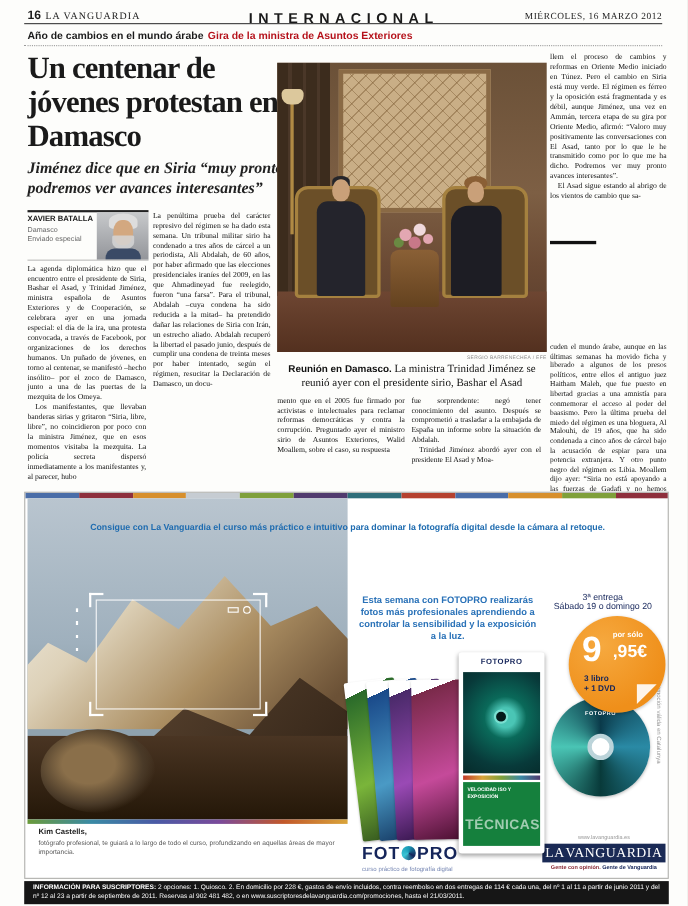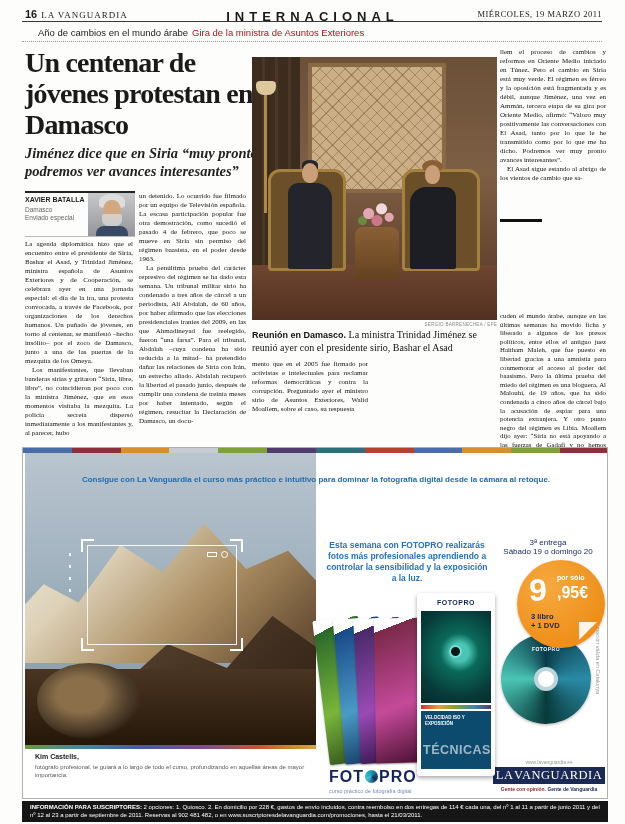--- a/index.html
+++ b/index.html
@@ -10,21 +10,21 @@
   .sans { font-family:"Liberation Sans", sans-serif; }
 
   
   .mast-left { left:25px; top:8px; font-size:9px; letter-spacing:1px; }
   .mast-num { font-weight:bold; font-size:11px; letter-spacing:0; margin-right:4px; }
   .mast-section { left:0; right:0; top:9px; text-align:center; font-weight:bold; font-size:13px; letter-spacing:5px; }
   .mast-date { right:23px; top:9px; font-size:8.5px; letter-spacing:.5px; }
   .mast-rule { left:22px; top:21px; width:580px; height:0; border-top:1px solid #3a3a3a; }
 
   
-  .kicker { left:38px; top:27px; font-size:9.5px; font-weight:normal; }
+  .kicker { left:25px; top:27px; font-size:9.5px; font-weight:bold; }
   .kicker-red { color:#b5121b; margin-left:4px; }
   .kicker-rule { left:22px; top:41px; width:580px; border-top:1px dotted #9a9a9a; }
 
   
   .headline { left:25px; top:47px; width:232px; font-size:28px; line-height:31px; font-weight:bold; letter-spacing:-.8px; }
   .subhead { left:25px; top:145px; width:236px; font-size:14.5px; line-height:17.5px; font-style:italic; color:#222; }
 
   
   .byline-box { left:25px; top:191px; width:110px; height:46px; border-top:2px solid #222; border-bottom:1px solid #bbb; }
   .by-author { left:25px; top:196px; font-size:7px; font-weight:bold; }
@@ -70,21 +70,21 @@
   .ph-woman-hair { left:170px; top:103px; width:21px; height:13px; background:#8a5f35; border-radius:50%; }
   .ph-woman-head { left:173px; top:108px; width:15px; height:19px; background:#c9a079; border-radius:50% 50% 45% 45%; }
   .ph-flowers { left:106px; top:144px; width:38px; height:28px;
       background:radial-gradient(circle at 28% 45%, #e3a7b2 5px, transparent 6px),
                  radial-gradient(circle at 62% 28%, #f0d9dc 5px, transparent 6px),
                  radial-gradient(circle at 50% 70%, #c87888 5px, transparent 6px),
                  radial-gradient(circle at 82% 58%, #e3a7b2 4px, transparent 5px),
                  radial-gradient(circle at 12% 70%, #6a8a42 4px, transparent 5px); }
   .ph-table { left:103px; top:170px; width:44px; height:52px; background:linear-gradient(180deg,#8a6036,#64421f); border-radius:8px 8px 2px 2px; }
   .photo-credit { left:252px; top:322px; width:245px; text-align:right; font-family:"Liberation Sans",sans-serif; font-size:4.5px; color:#888; letter-spacing:.3px; }
-  .caption { left:252px; top:329px; width:245px; font-size:10px; line-height:12.5px; color:#111; }
+  .caption { left:252px; top:329px; width:245px; font-size:10px; line-height:12.5px; color:#111;text-align:center; }
   .caption b { font-family:"Liberation Sans",sans-serif; font-size:9px; }
 
   
   .ad { left:22px; top:447px; width:586px; height:352px; border:1px solid #b0b0ac; background:#fff; overflow:hidden; }
   .ad * { position:absolute; }
   .ad-stripe { left:0; top:0; width:586px; height:5px; display:flex; }
   .ad-stripe span { position:static; flex:1; }
   .sc1{background:#4a6da8;} .sc2{background:#8e2f3c;} .sc3{background:#d78f2c;} .sc4{background:#c6ccd2;}
   .sc5{background:#7fa03a;} .sc6{background:#513a6e;} .sc7{background:#2f6e7a;} .sc8{background:#b5412f;}
   .ad-headline { left:0; top:6px; width:586px; text-align:center; font-family:"Liberation Sans",sans-serif;
@@ -141,21 +141,21 @@
   .cb4 { left:352px; transform:rotate(-1deg); background:linear-gradient(160deg,#fff 0 9%, #7a2a4a 9%, #c54a9a 60%, #4a1030); }
   .case-front { left:394px; top:145px; width:78px; height:183px; background:#fff; border-radius:3px;
                 box-shadow:0 2px 4px rgba(0,0,0,.35); overflow:hidden; z-index:4; }
   .cf-brand { left:0; top:6px; width:78px; text-align:center; font-family:"Liberation Sans",sans-serif;
               font-weight:bold; font-size:7px; color:#15255a; letter-spacing:.5px; }
   .cf-eye { left:4px; top:18px; width:70px; height:92px;
             background:radial-gradient(circle at 55% 45%, #4ac5b5 0 14%, #0a6a5a 30%, #083a3a 70%, #062a2a); }
   .cf-pupil { left:32px; top:52px; width:13px; height:13px; background:#041a1a; border-radius:50%; border:2px solid #7adfd0; }
   .cf-strip { left:4px; top:112px; width:70px; height:4px;
               background:linear-gradient(90deg,#c23a2a,#d9a43a,#7fa03a,#3a8aa5,#513a6e); }
-  .cf-orange { left:4px; top:118px; width:70px; height:58px; background:#0c4a6e; }
+  .cf-orange { left:4px; top:118px; width:70px; height:58px; background:#15803d; }
   .cf-small { left:4px; top:4px; width:62px; font-family:"Liberation Sans",sans-serif; font-weight:bold;
               font-size:4.5px; line-height:5.5px; color:#fff; }
   .cf-big { left:2px; top:32px; width:66px; font-family:"Liberation Sans",sans-serif; font-weight:bold;
             font-size:12.5px; color:rgba(255,255,255,.6); letter-spacing:.5px; }
   .disc { left:478px; top:186px; width:90px; height:90px; border-radius:50%;
           background:conic-gradient(#0a3a4a,#2a8aa5,#083a3a,#4ac5b5,#0a3a4a); box-shadow:0 1px 3px rgba(0,0,0,.3); z-index:3; }
   .disc-brand { left:0; top:12px; width:90px; text-align:center; font-family:"Liberation Sans",sans-serif;
                 font-weight:bold; font-size:5px; color:#fff; letter-spacing:.5px; }
   .disc-hole { left:33px; top:33px; width:24px; height:24px; background:#fff; border-radius:50%; border:4px solid #bcd4da; }
   
@@ -180,21 +180,21 @@
 </style>
 </head>
 <body>
 
 <div id="page">
 
   <div class="abs mast-left">
     <span class="sans mast-num">16</span><span>LA VANGUARDIA</span>
   </div>
   <div class="abs sans mast-section">INTERNACIONAL</div>
-  <div class="abs mast-date">MIÉRCOLES, 19 MARZO 2011</div>
+  <div class="abs mast-date">MIÉRCOLES, 16 MARZO 2012</div>
   <div class="abs mast-rule"></div>
 
   <div class="abs sans kicker">
     <span>Año de cambios en el mundo árabe</span><span class="kicker-red">Gira de la ministra de Asuntos Exteriores</span>
   </div>
   <div class="abs kicker-rule"></div>
 
   <h1 class="abs headline">Un centenar de jóvenes protestan en Damasco</h1>
   <h2 class="abs subhead">Jiménez dice que en Siria “muy pronto podremos ver avances interesantes”</h2>
 
@@ -207,21 +207,20 @@
     <div class="portrait-face"></div>
     <div class="portrait-beard"></div>
     <div class="portrait-body"></div>
   </div>
 
   <div class="abs bodytext col1">
     <p>La agenda diplomática hizo que el encuentro entre el presidente de Siria, Bashar el Asad, y Trinidad Jiménez, ministra española de Asuntos Exteriores y de Cooperación, se celebrara ayer en una jornada especial: el día de la ira, una protesta convocada, a través de Facebook, por organizaciones de los derechos humanos. Un puñado de jóvenes, en torno al centenar, se manifestó –hecho insólito– por el zoco de Damasco, junto a una de las puertas de la mezquita de los Omeya.</p>
     <p>Los manifestantes, que llevaban banderas sirias y gritaron “Siria, libre, libre”, no coincidieron por poco con la ministra Jiménez, que en esos momentos visitaba la mezquita. La policía secreta dispersó inmediatamente a los manifestantes y, al parecer, hubo</p>
   </div>
   <div class="abs bodytext col2">
-    <p>un detenido. Lo ocurrido fue filmado por un equipo de Televisión española. La escasa participación popular fue otra demostración, como sucedió el pasado 4 de febrero, que poco se mueve en Siria sin permiso del régimen baasista, en el poder desde 1963.</p>
     <p>La penúltima prueba del carácter represivo del régimen se ha dado esta semana. Un tribunal militar sirio ha condenado a tres años de cárcel a un periodista, Ali Abdalah, de 60 años, por haber afirmado que las elecciones presidenciales iraníes del 2009, en las que Ahmadineyad fue reelegido, fueron “una farsa”. Para el tribunal, Abdalah –cuya condena ha sido reducida a la mitad– ha pretendido dañar las relaciones de Siria con Irán, un estrecho aliado. Abdalah recuperó la libertad el pasado junio, después de cumplir una condena de treinta meses por haber intentado, según el régimen, resucitar la Declaración de Damasco, un docu-</p>
   </div>
 
   <div class="abs photo">
     <div class="ph-cabinet"></div>
     <div class="ph-lamp-pole"></div>
     <div class="ph-lamp-shade"></div>
     <div class="ph-panel"></div>
     <div class="ph-floor"></div>
     <div class="ph-chair ph-chair-l"></div>
@@ -237,20 +236,22 @@
   </div>
   <div class="abs photo-credit">SERGIO BARRENECHEA / EFE</div>
   <div class="abs caption">
     <b>Reunión en Damasco.</b><span> La ministra Trinidad Jiménez se reunió ayer con el presidente sirio, Bashar el Asad</span>
   </div>
 
   <div class="abs bodytext col3">
     <p>mento que en el 2005 fue firmado por activistas e intelectuales para reclamar reformas democráticas y contra la corrupción. Preguntado ayer el ministro sirio de Asuntos Exteriores, Walid Moallem, sobre el caso, su respuesta</p>
   </div>
   <div class="abs bodytext col4">
+    <p>fue sorprendente: negó tener conocimiento del asunto. Después se comprometió a trasladar a la embajada de España un informe sobre la situación de Abdalah.</p>
+    <p>Trinidad Jiménez abordó ayer con el presidente El Asad y Moa-</p>
   </div>
   <div class="abs bodytext col5a">
     <p>llem el proceso de cambios y reformas en Oriente Medio iniciado en Túnez. Pero el cambio en Siria está muy verde. El régimen es férreo y la oposición está fragmentada y es débil, aunque Jiménez, una vez en Ammán, tercera etapa de su gira por Oriente Medio, afirmó: “Valoro muy positivamente las conversaciones con El Asad, tanto por lo que le he transmitido como por lo que me ha dicho. Podremos ver muy pronto avances interesantes”.</p>
     <p>El Asad sigue estando al abrigo de los vientos de cambio que sa-</p>
   </div>
   <div class="abs quote-bar"></div>
   <div class="abs bodytext col5b">
     <p>cuden el mundo árabe, aunque en las últimas semanas ha movido ficha y liberado a algunos de los presos políticos, entre ellos el antiguo juez Haitham Maleh, que fue puesto en libertad gracias a una amnistía para conmemorar el acceso al poder del baasismo. Pero la última prueba del miedo del régimen es una bloguera, Al Malouhi, de 19 años, que ha sido condenada a cinco años de cárcel bajo la acusación de espiar para una potencia extranjera. Y otro punto negro del régimen es Libia. Moallem dijo ayer: “Siria no está apoyando a las fuerzas de Gadafi y no hemos enviado ningún barco con armamento”. ●</p>
   </div>
 

